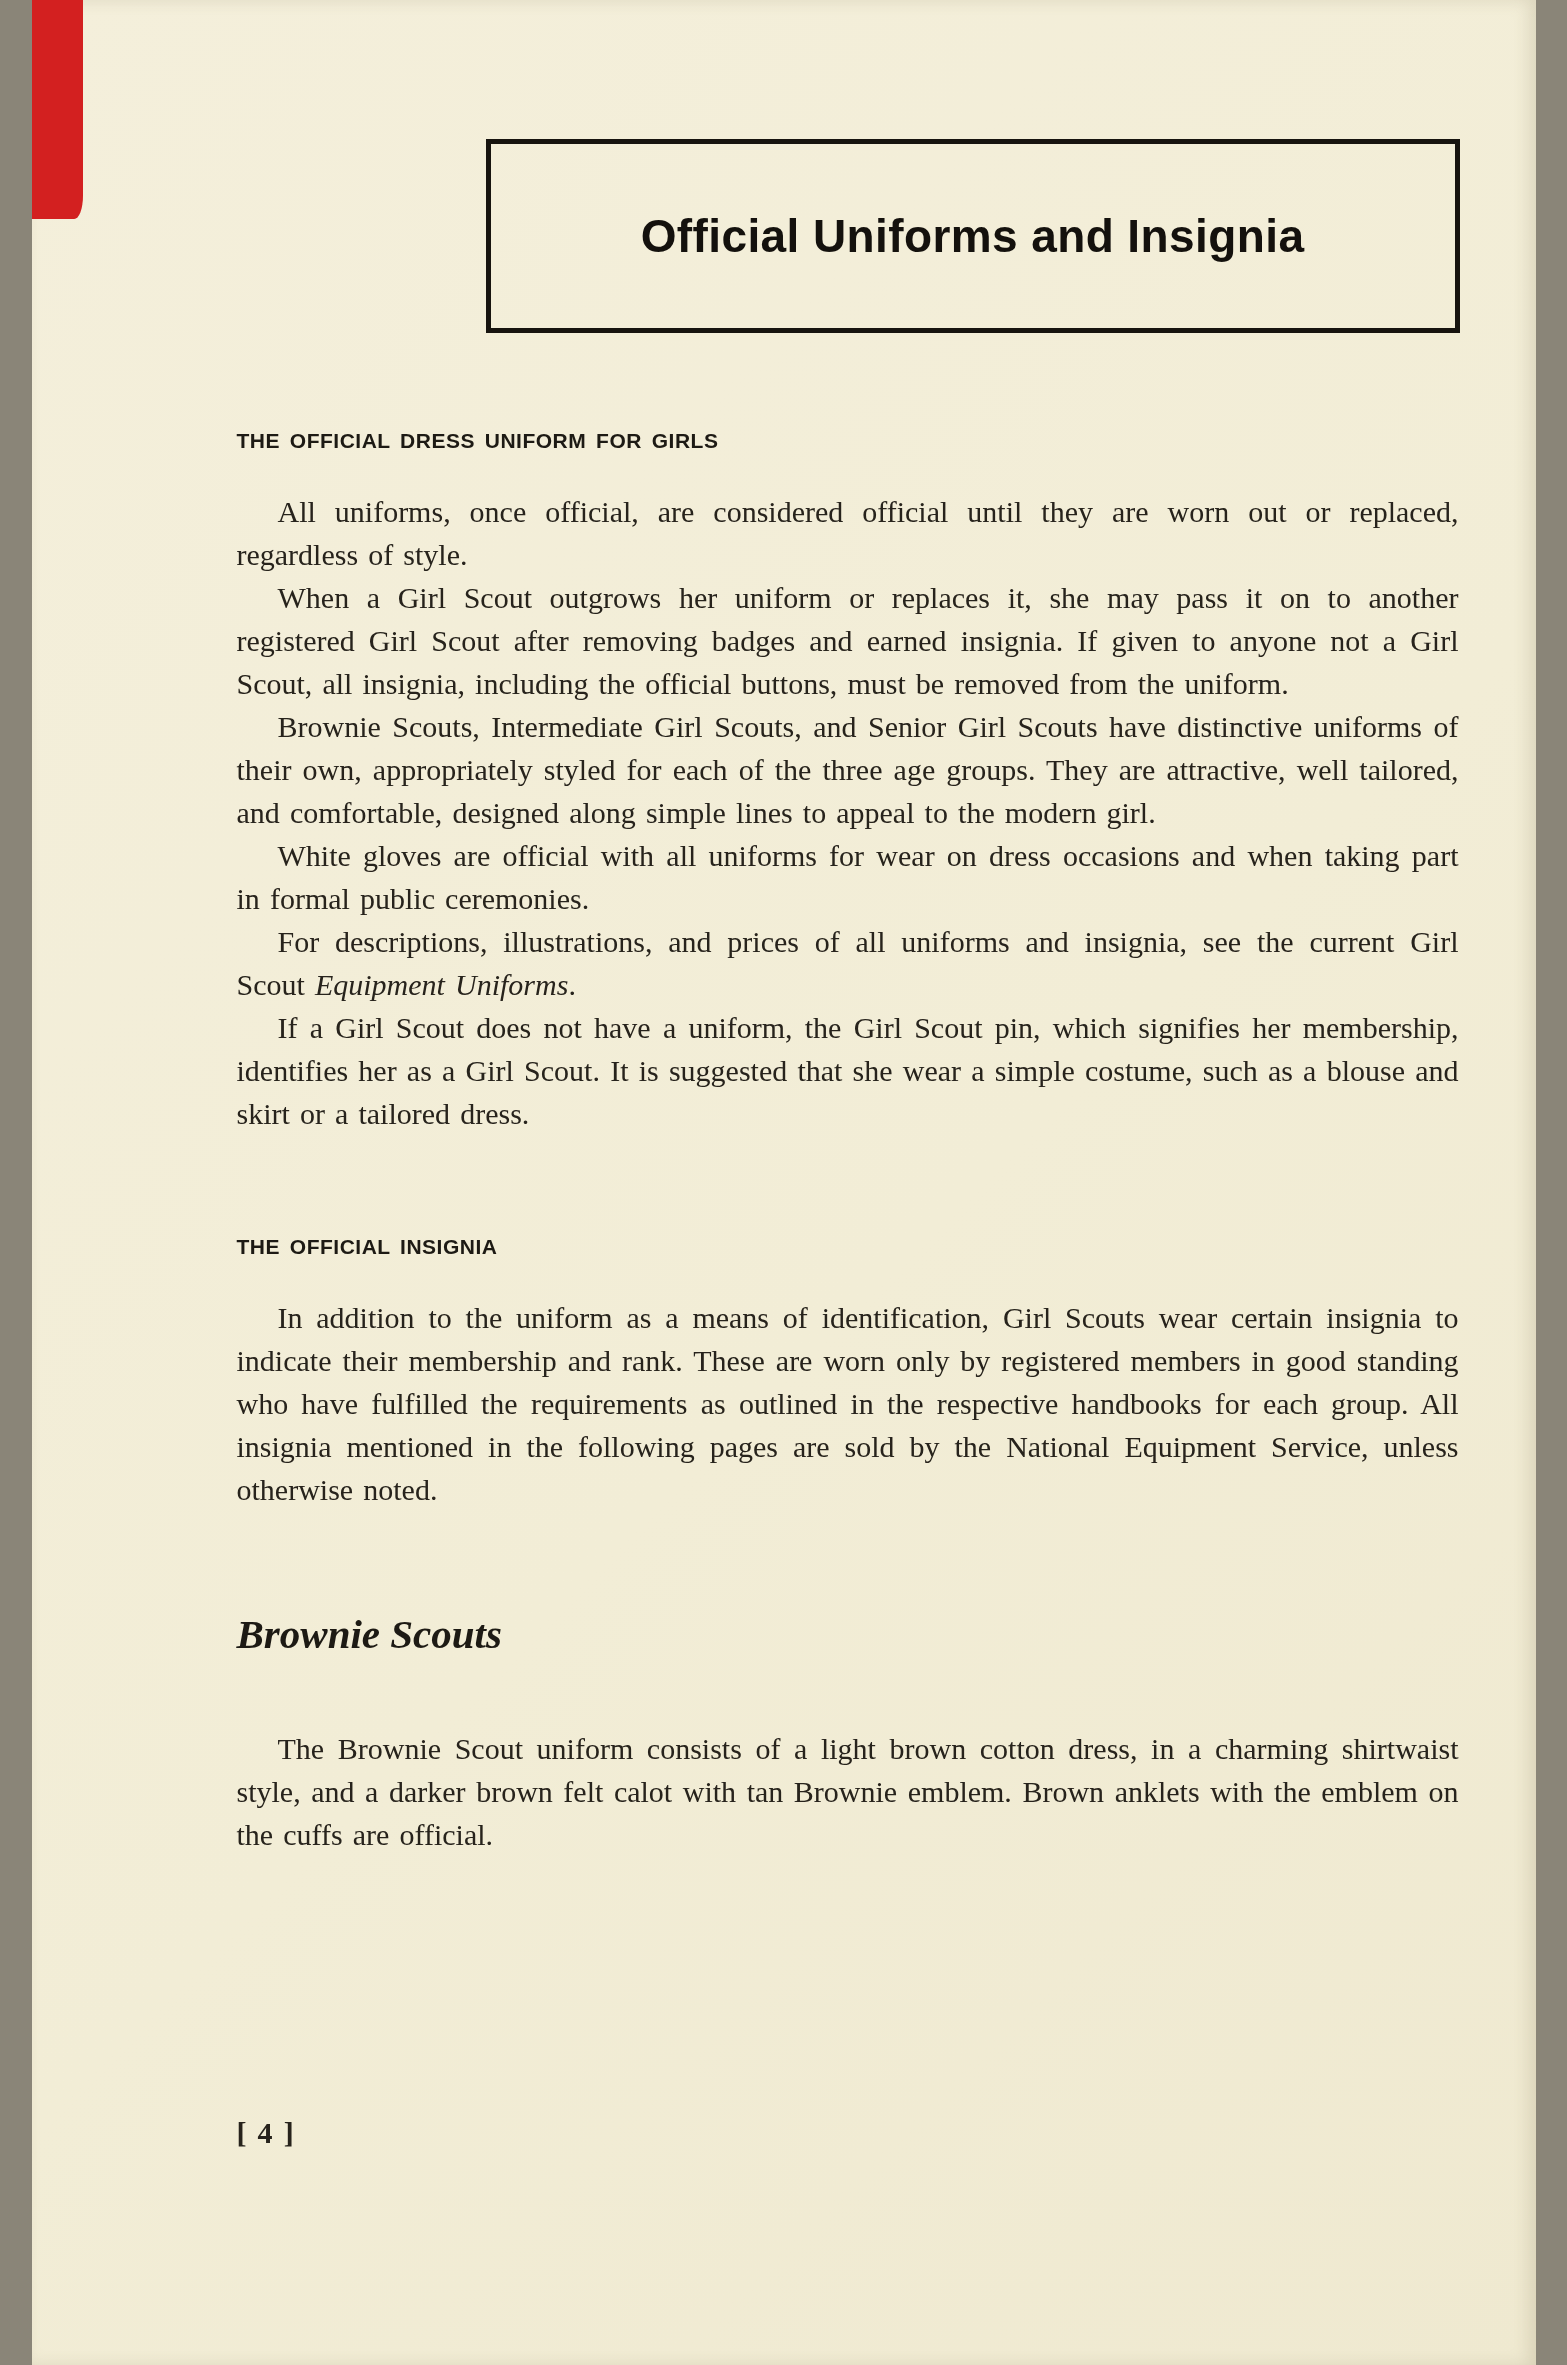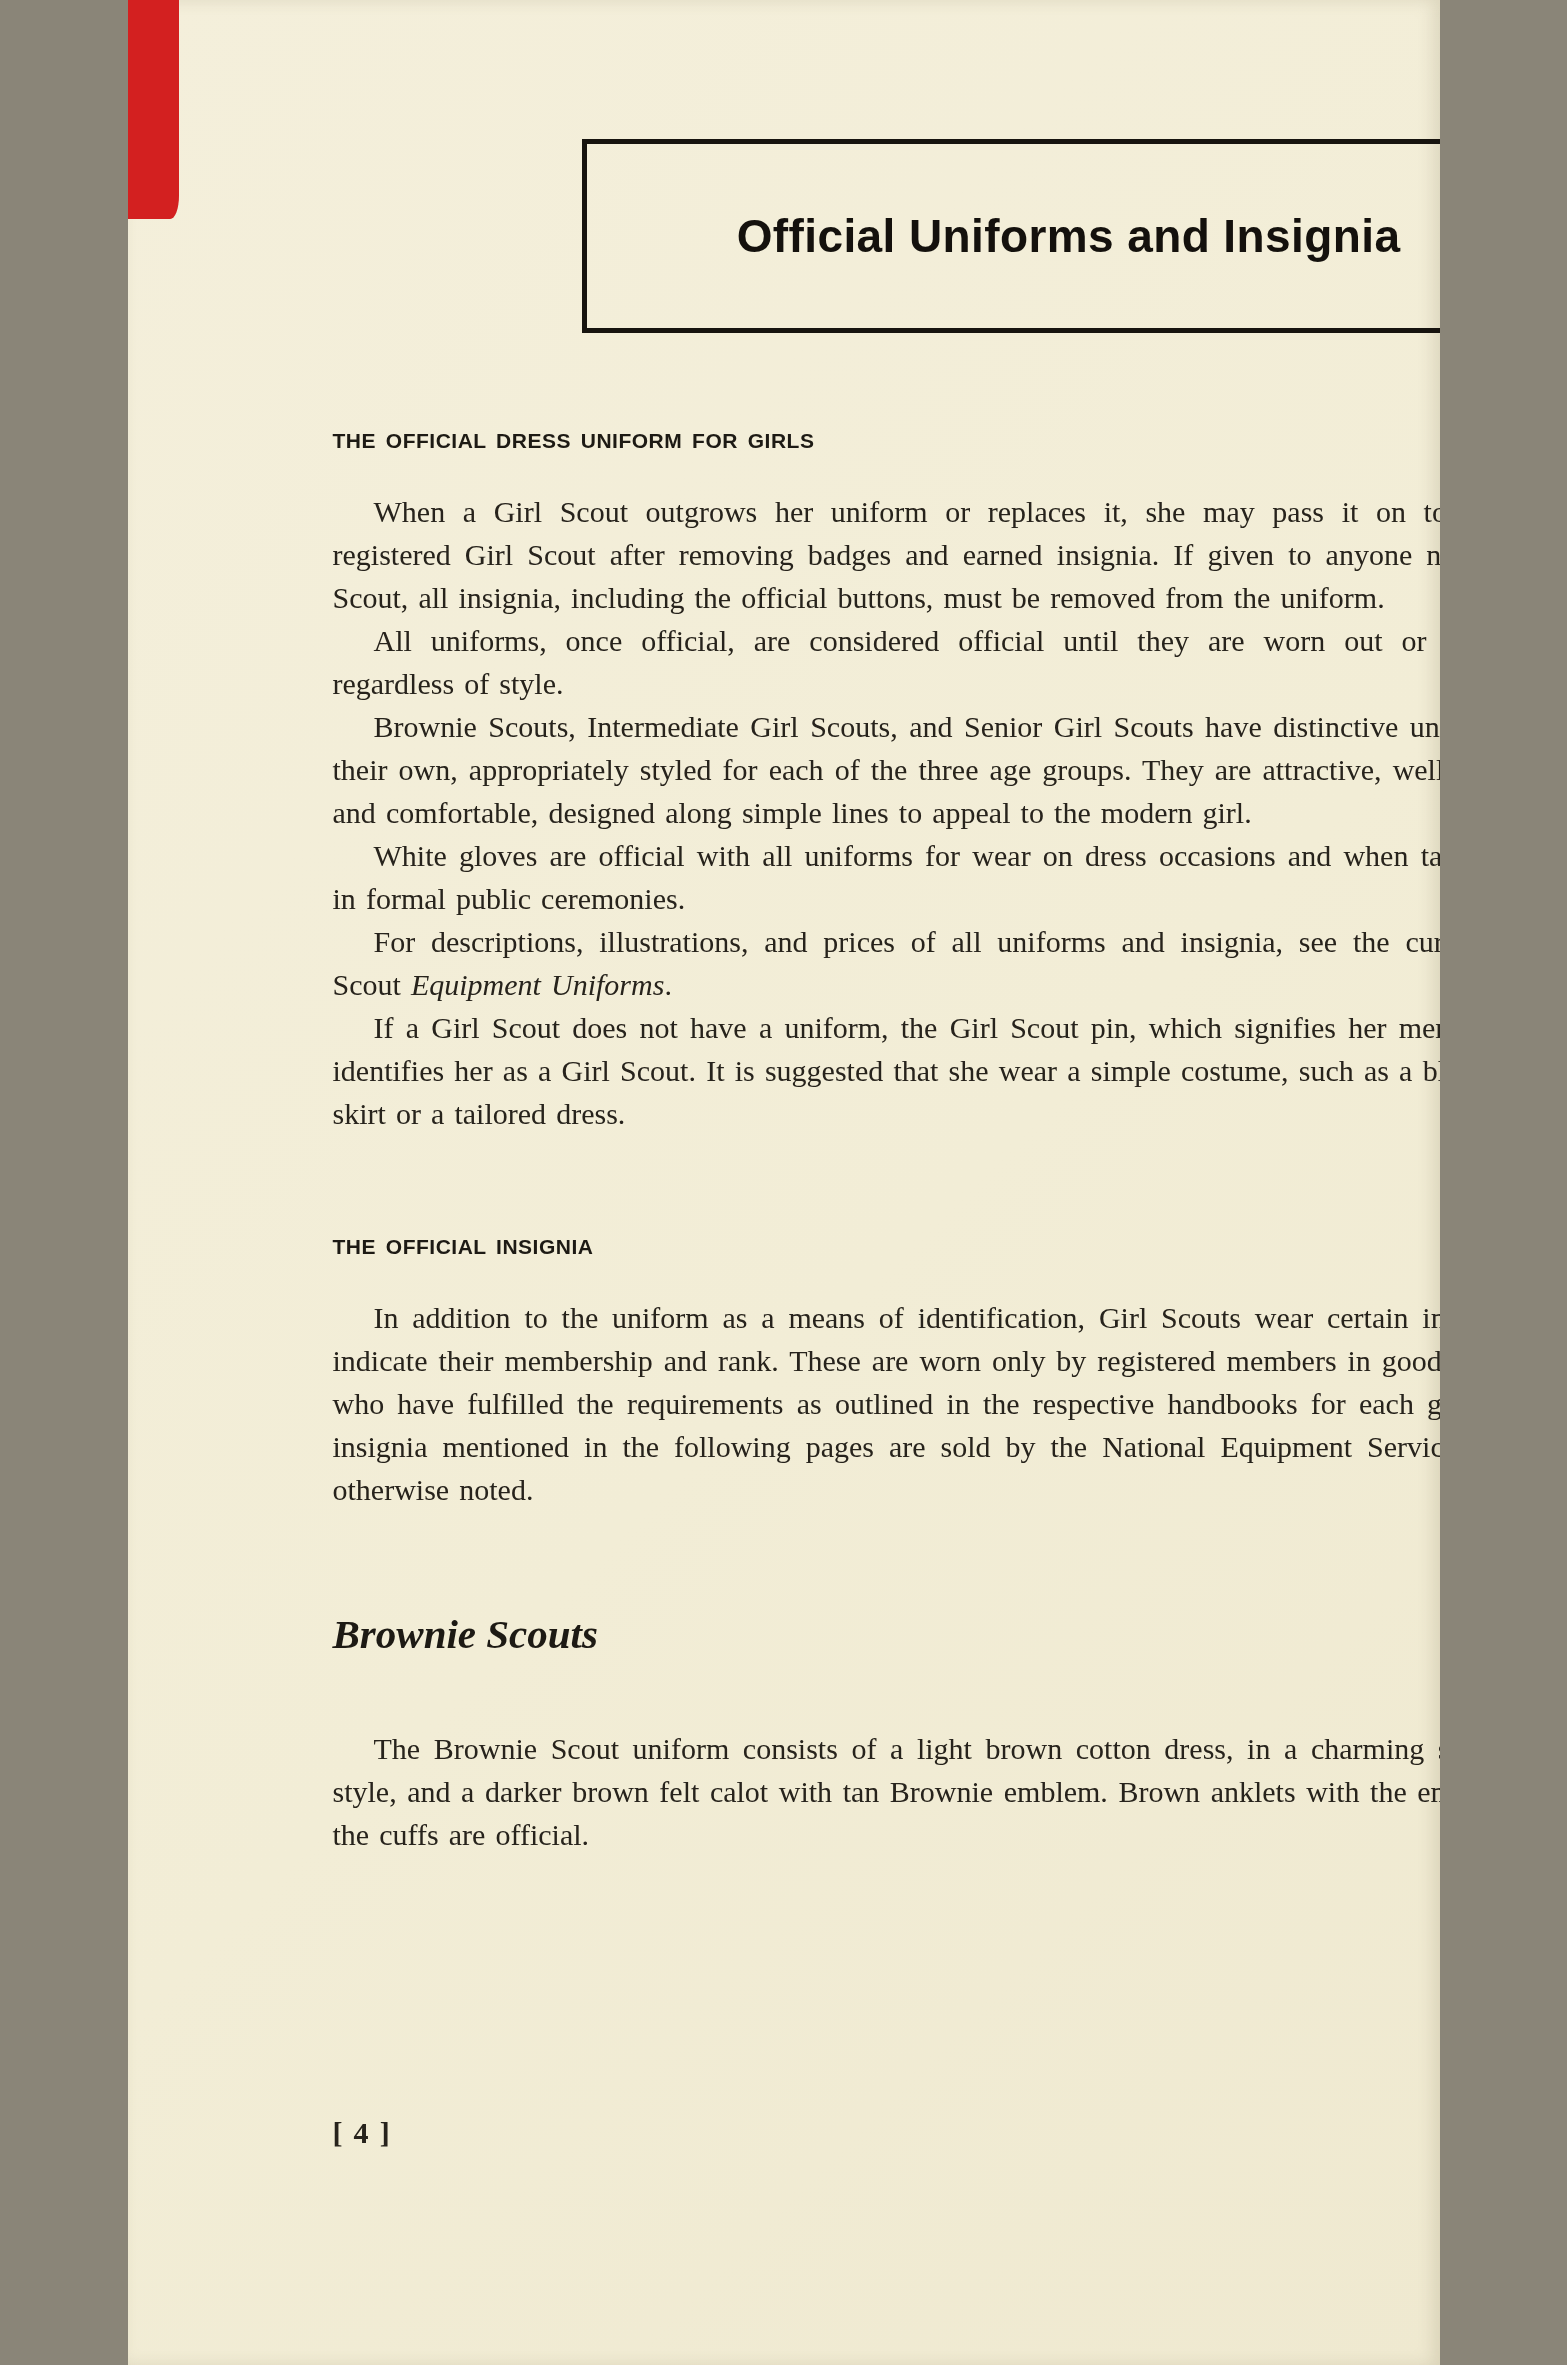--- a/index.html
+++ b/index.html
@@ -2,21 +2,21 @@
 <html style="font-size:14px"><head>
 <meta charset="utf-8">
 <style>
   html, body {
     margin: 0;
     padding: 0;
     background: #8a8578;
   }
   .page {
     position: relative;
-    width: 1312px;
+    width: 1504px;
     height: 2366px;
     margin: 0 auto;
     background: linear-gradient(135deg, #f4efdb 0%, #f2edd6 55%, #efe9d0 100%);
     color: #26221b;
     font-family: "Liberation Serif", serif;
     overflow: hidden;
     box-shadow: inset -7px 0 16px rgba(120,110,80,0.18);
   }
   
   .spine {
@@ -106,22 +106,22 @@
 
   <div class="title-box">
     <h1>Official Uniforms and Insignia</h1>
   </div>
 
   <div class="content">
 
     <h2 class="section-heading">THE OFFICIAL DRESS UNIFORM FOR GIRLS</h2>
 
     <div class="body-text">
+      <p>All uniforms, once official, are considered official until they are worn out or replaced, regardless of style.</p>
       <p>When a Girl Scout outgrows her uniform or replaces it, she may pass it on to another registered Girl Scout after removing badges and earned insignia. If given to anyone not a Girl Scout, all insignia, including the official buttons, must be removed from the uniform.</p>
-      <p>All uniforms, once official, are considered official until they are worn out or replaced, regardless of style.</p>
       <p>Brownie Scouts, Intermediate Girl Scouts, and Senior Girl Scouts have distinctive uniforms of their own, appropriately styled for each of the three age groups. They are attractive, well tailored, and comfortable, designed along simple lines to appeal to the modern girl.</p>
       <p>White gloves are official with all uniforms for wear on dress occasions and when taking part in formal public ceremonies.</p>
       <p><span>For descriptions, illustrations, and prices of all uniforms and insignia, see the current Girl Scout </span><i>Equipment Uniforms</i><span>.</span></p>
       <p>If a Girl Scout does not have a uniform, the Girl Scout pin, which signifies her membership, identifies her as a Girl Scout. It is suggested that she wear a simple costume, such as a blouse and skirt or a tailored dress.</p>
     </div>
 
     <h2 class="section-heading second">THE OFFICIAL INSIGNIA</h2>
 
     <div class="body-text">
       <p>In addition to the uniform as a means of identification, Girl Scouts wear certain insignia to indicate their membership and rank. These are worn only by registered members in good standing who have fulfilled the requirements as outlined in the respective handbooks for each group. All insignia mentioned in the following pages are sold by the National Equipment Service, unless otherwise noted.</p>

